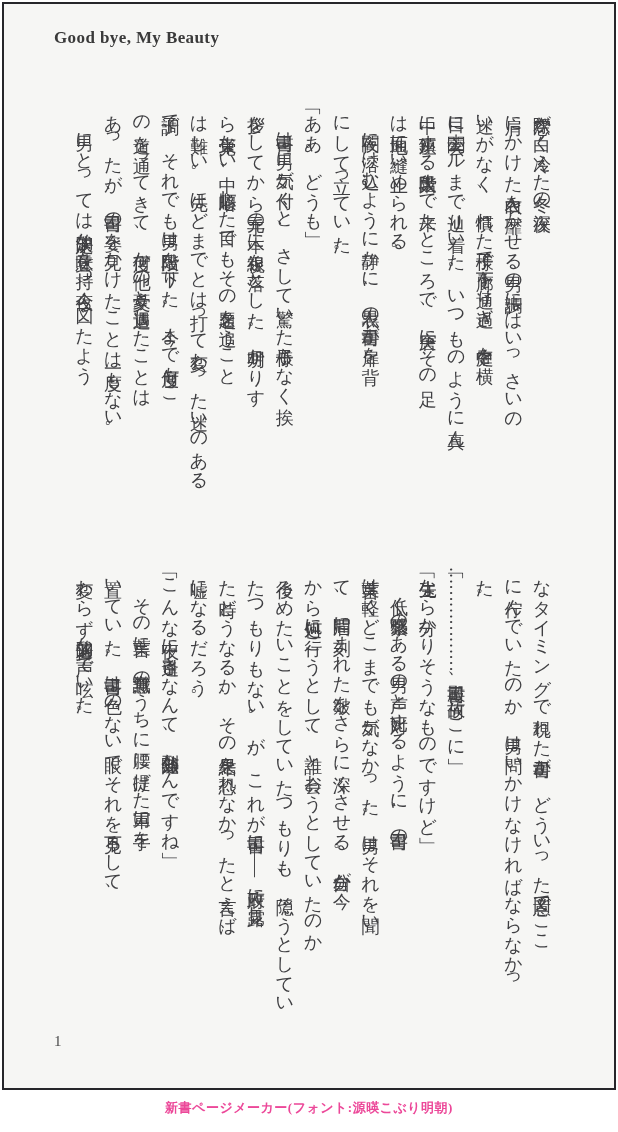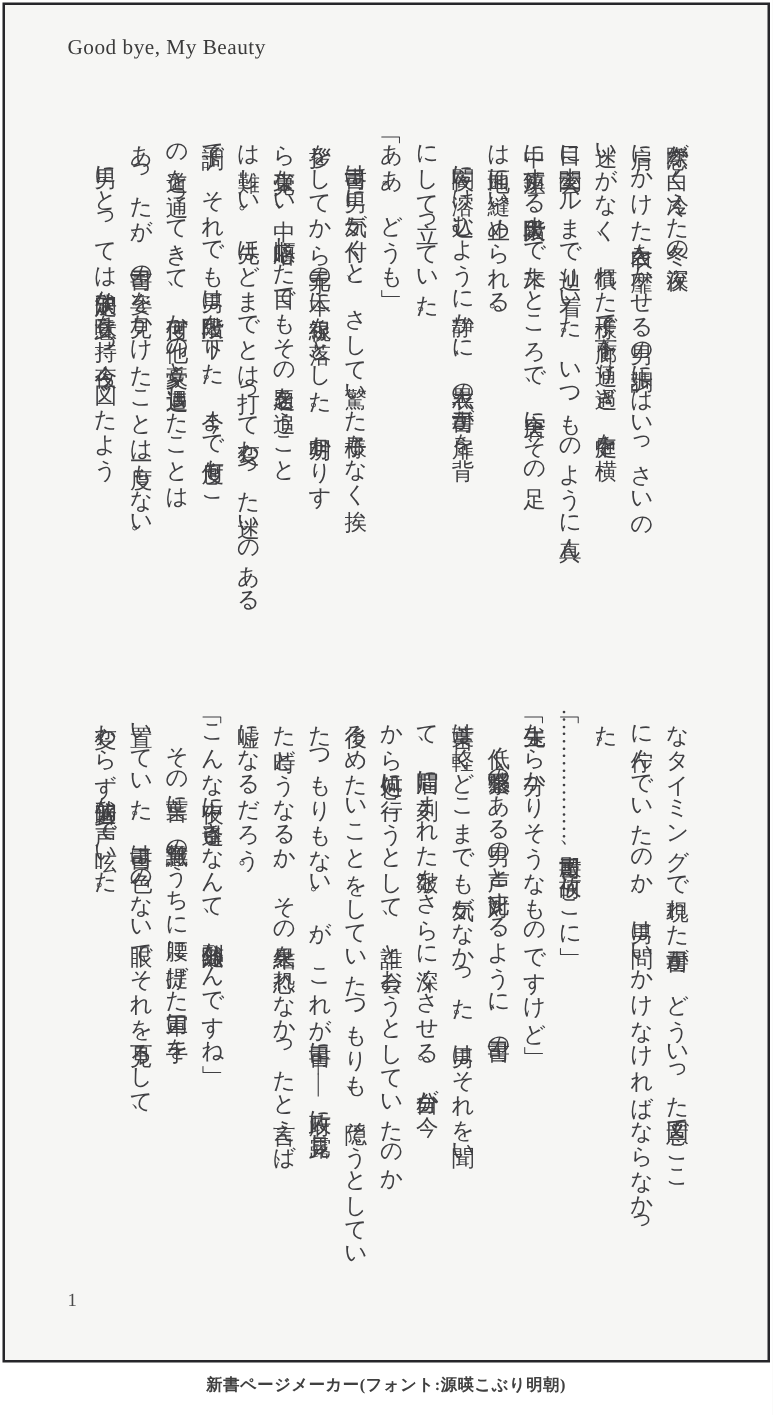--- a/index.html
+++ b/index.html
@@ -7,39 +7,39 @@
     width:618px;height:1132px;position:relative;background:#ffffff;
     font-family:"Liberation Serif","DejaVu Serif",serif;
     overflow:hidden;
   }
   .page{
     position:absolute;left:2px;top:2px;width:610px;height:1084px;
     background:#f6f6f4;border:2px solid #26262a;box-sizing:content-box;
   }
   .title{
     position:absolute;left:50px;top:24px;
-    font-size:17px;color:#3a3a3a;letter-spacing:.4px;
+    font-size:17px;color:#3a3a3a;letter-spacing:.4px;font-weight:bold;
   }
   .vblock{
     position:absolute;right:58px;height:438px;
     writing-mode:vertical-rl;text-orientation:mixed;
     font-size:18px;line-height:28.6px;color:#3f3f42;
     letter-spacing:-0.5px;
   }
   .vblock.upper{top:99px;}
   .vblock.lower{top:563px;}
   .vblock .line{white-space:pre;}
   .pagenum{
     position:absolute;left:50px;bottom:38px;
     font-size:15px;color:#4a4a4a;
   }
   .footer{
     position:absolute;left:0;top:1099px;width:618px;
     text-align:center;font-weight:bold;
-    font-size:13px;color:#404040;letter-spacing:.5px;
+    font-size:13px;color:#ec4899;letter-spacing:.5px;
   }
 </style>
 </head>
 <body>
 
 <div class="page">
 
   <div class="title">Good bye, My Beauty</div>
 
   <div class="vblock upper">

